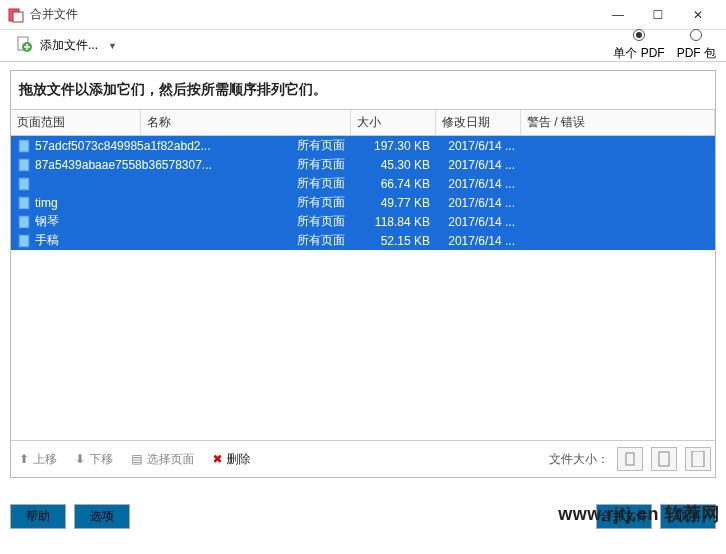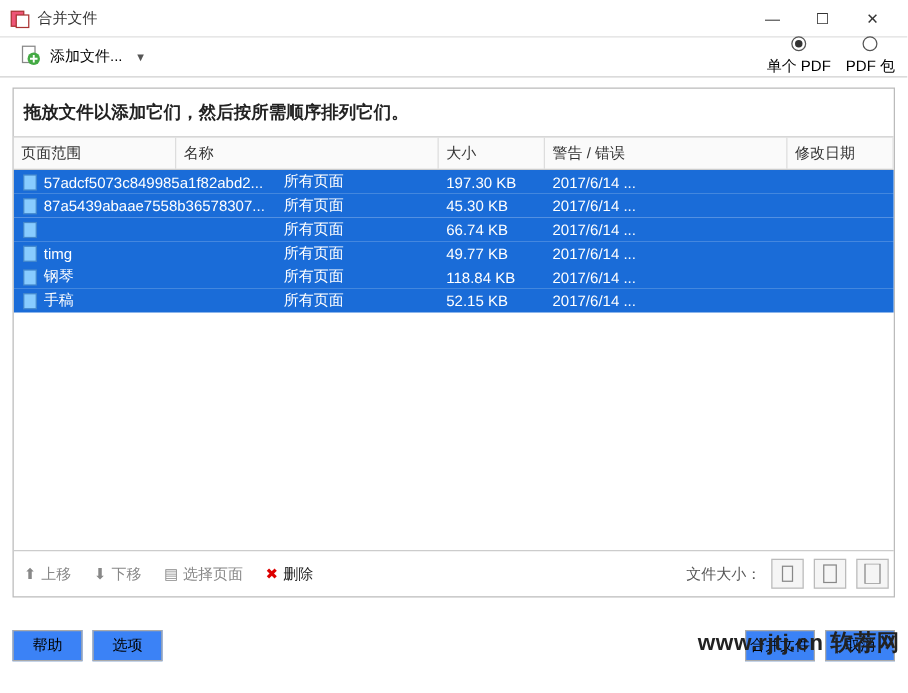--- a/index.html
+++ b/index.html
@@ -14,36 +14,36 @@
 .toolbar .right { margin-left: auto; display: flex; align-items: center; gap: 12px; }
 .radio-item { display: flex; align-items: center; gap: 4px; cursor: pointer; flex-direction: column; }
 .radio { width: 12px; height: 12px; border: 1px solid #555; border-radius: 50%; display: flex; align-items: center; justify-content: center; }
 .radio.sel::after { content: ""; width: 6px; height: 6px; background: #333; border-radius: 50%; }
 .content { padding: 8px 10px 16px 10px; }
 .frame { border: 1px solid #bbb; height: 408px; display: flex; flex-direction: column; }
 .hint { padding: 10px 8px; font-size: 14px; font-weight: bold; color: #222; }
 .thead { display: flex; border-top: 1px solid #ccc; border-bottom: 1px solid #ccc; background: #fafafa; }
 .thead .col { padding: 4px 6px; border-right: 1px solid #ddd; font-size: 12px; color: #333; }
 .tbody { flex: 1; overflow: auto; }
-.row { display: flex; background: #1a6cd8; color: #fff; height: 19px; align-items: center; }
+.row { display: flex; background: #1a6cd8; color: #fff; height: 19px; align-items: center; text-align: right; }
 .row .cell { padding: 1px 6px; white-space: nowrap; overflow: hidden; text-overflow: ellipsis; font-size: 12px; }
 .row .fic { width: 14px; height: 14px; margin-right: 4px; flex-shrink: 0; display: inline-block; }
 .c0 { width: 210px; display: flex; align-items: center; }
 .c1 { width: 130px; }
 .c2 { width: 85px; }
 .c3 { width: 85px; }
 .c4 { flex: 1; }
 .actbar { display: flex; align-items: center; padding: 6px 4px; border-top: 1px solid #ccc; gap: 10px; }
 .actbtn { display: flex; align-items: center; gap: 4px; color: #888; cursor: pointer; padding: 2px 4px; }
 .actbtn.del { color: #222; }
 .actbtn.del .ic { color: #d00; }
 .actbar .right2 { margin-left: auto; display: flex; align-items: center; gap: 8px; color: #555; }
 .ibtn { width: 26px; height: 24px; border: 1px solid #bbb; background: #f5f5f5; display: flex; align-items: center; justify-content: center; cursor: pointer; }
 .bottombar { display: flex; align-items: center; padding: 10px; gap: 8px; }
-.btn { border: 1px solid #aaa; background: #3b82f6; padding: 3px 0; font-size: 12px; cursor: pointer; min-width: 56px; text-align: center; }
+.btn { border: 1px solid #aaa; background: #0369a1; padding: 3px 0; font-size: 12px; cursor: pointer; min-width: 56px; text-align: center; }
 .bottombar .right3 { margin-left: auto; display: flex; gap: 8px; }
 .watermark { position: absolute; right: 6px; bottom: 28px; font-size: 18px; font-weight: bold; color: #222; font-family: Arial, sans-serif; letter-spacing: 0.5px; pointer-events: none; }
 </style>
 </head>
 <body>
 
 <div class="titlebar">
   <span class="app-icon">
     <svg width="16" height="16">
         <rect x="1" y="2" width="10" height="12" fill="#e57" stroke="#a33"></rect>
@@ -86,22 +86,22 @@
   </div>
 </div>
 
 <div class="content">
   <div class="frame">
     <div class="hint">拖放文件以添加它们，然后按所需顺序排列它们。</div>
     <div class="thead">
       <div class="col c1">页面范围</div>
       <div class="col c0">名称</div>
       <div class="col c2">大小</div>
+      <div class="col c3">修改日期</div>
       <div class="col c4">警告 / 错误</div>
-      <div class="col c3">修改日期</div>
     </div>
     <div class="tbody" id="tbody">
         <div class="row">
           <div class="cell c0">
             <span class="fic"><svg width="14" height="14">
                 <rect x="2" y="1" width="10" height="12" fill="#8cf" stroke="#48c"></rect>
               </svg></span>
             <span>57adcf5073c849985a1f82abd2...</span>
           </div>
           <div class="cell c1">所有页面</div>

